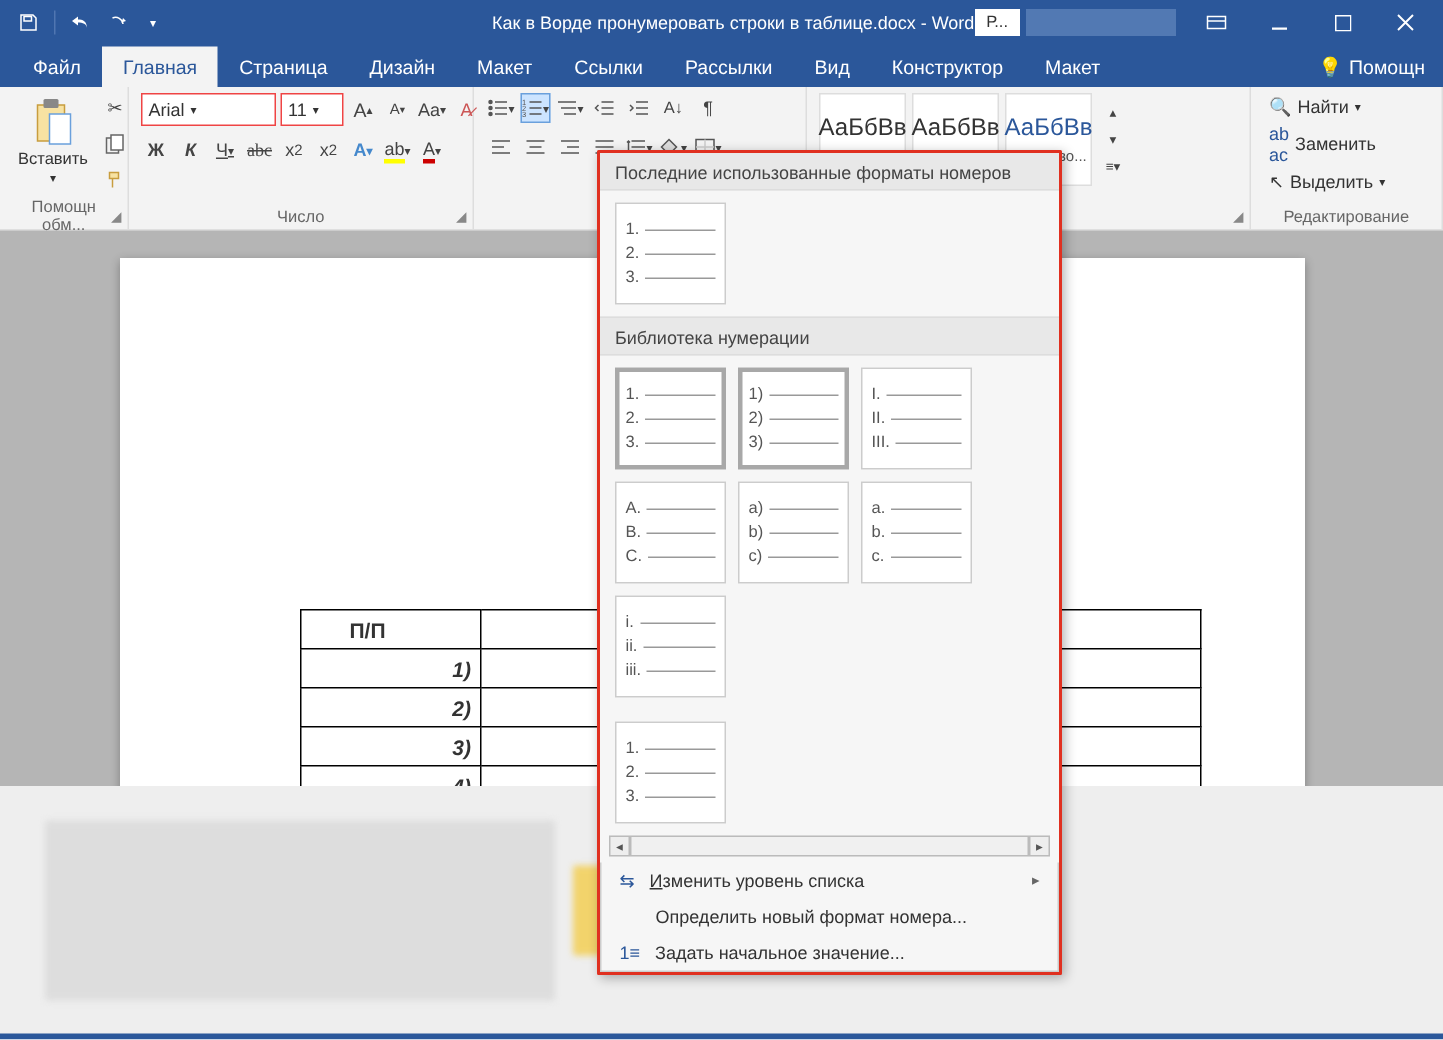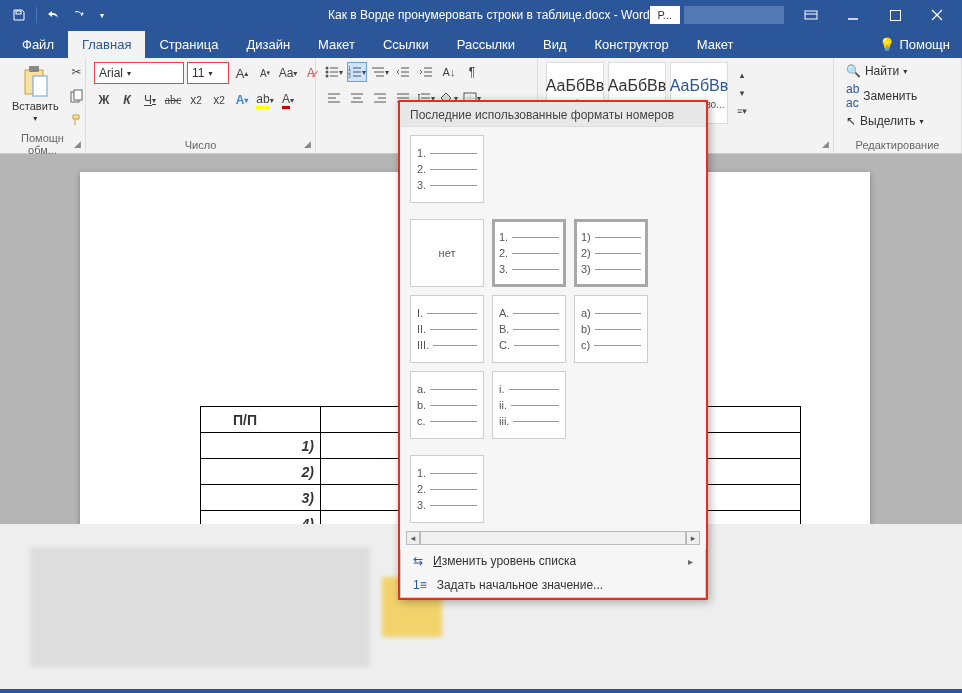--- a/index.html
+++ b/index.html
@@ -426,24 +426,22 @@
       <div class="ln">
           <span>2.</span>
           <span class="bar"></span>
         </div>
       <div class="ln">
           <span>3.</span>
           <span class="bar"></span>
         </div>
     </div>
   </div>
+  <div class="popup-section-hdr">Библиотека нумерации</div>
   <div class="thumb-row">
-    <div class="thumb none">
-        <span>нет</span>
-      </div>
     <div class="thumb sel">
       <div class="ln">
           <span>1.</span>
           <span class="bar"></span>
         </div>
       <div class="ln">
           <span>2.</span>
           <span class="bar"></span>
         </div>
       <div class="ln">
@@ -558,17 +556,21 @@
     <div class="scroll-btn">▸</div>
   </div>
   <div class="popup-menu">
     <div class="mitem">
       <span style="color:#2B579A;">⇆</span>
       <span><u>И</u>зменить уровень списка</span>
 
       <span class="marr">▸</span>
     </div>
     <div class="mitem">
+      <span style="width:14px;"></span>
+      <span>Определить новый формат номера...</span>
+    </div>
+    <div class="mitem">
       <span style="color:#2B579A;">1≡</span>
       <span>Задать начальное значение...</span>
     </div>
   </div>
 </div>
 
 </body></html>

